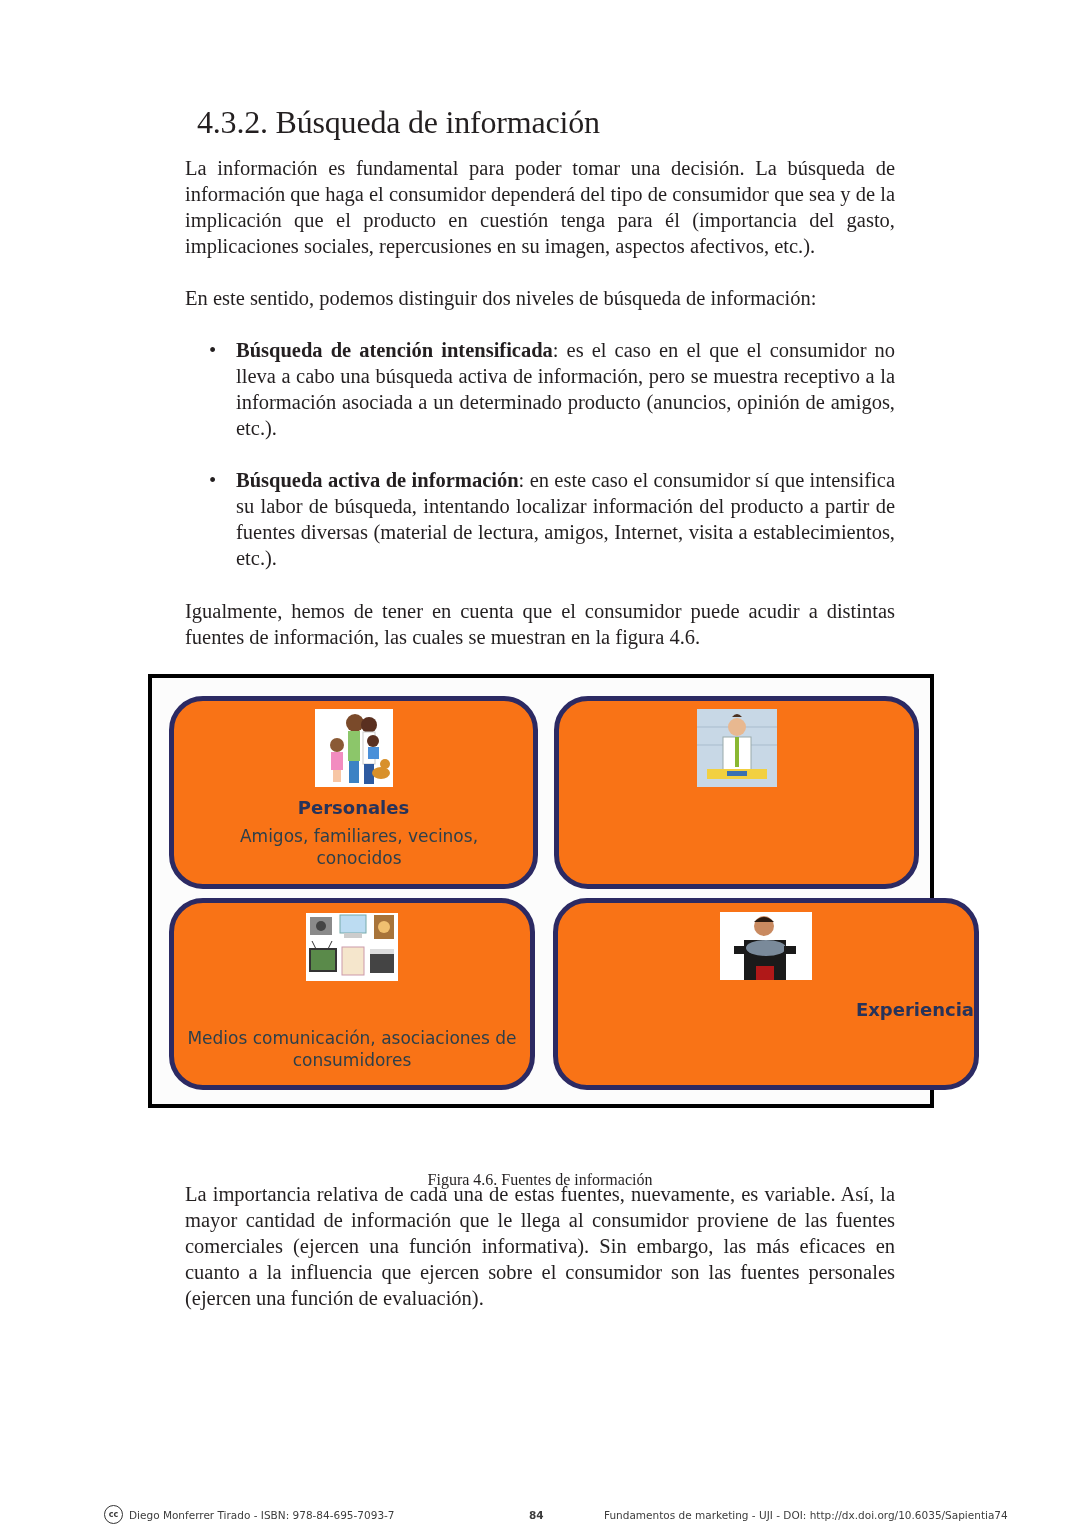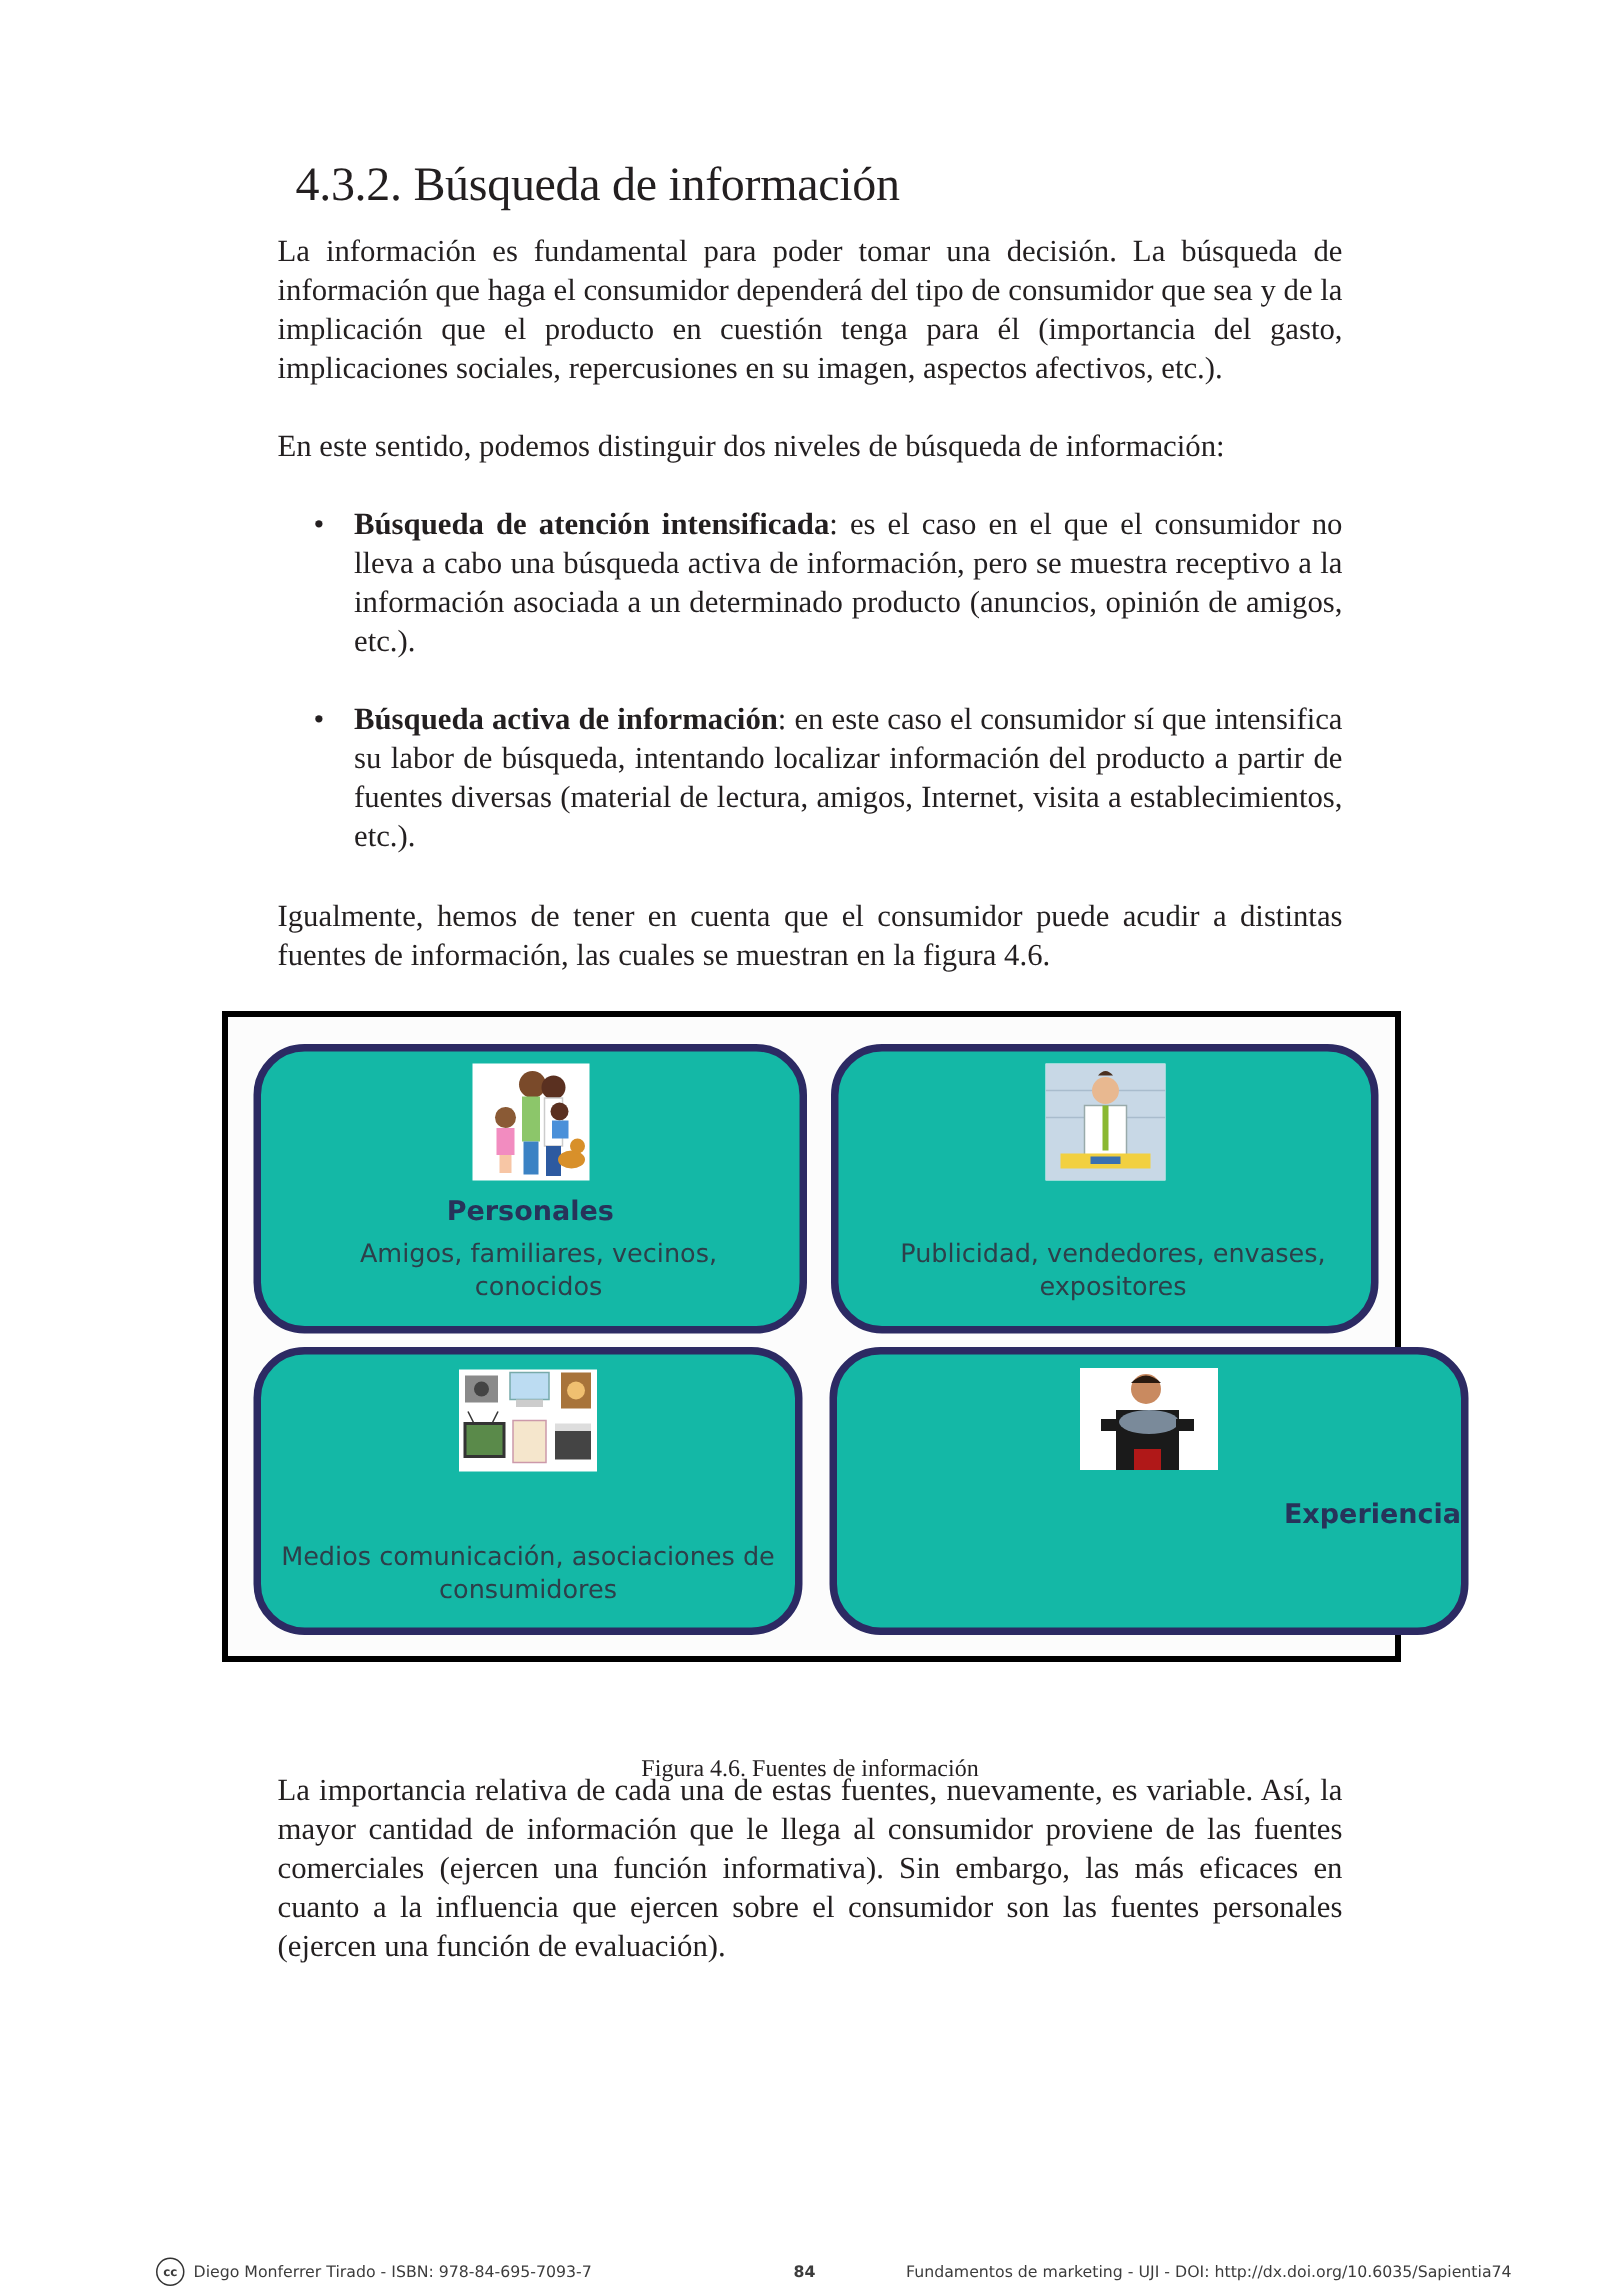--- a/index.html
+++ b/index.html
@@ -14,21 +14,21 @@
   .p4 { top: 1181px; }
 
   .bullets { position: absolute; left: 185px; width: 710px; margin: 0; padding: 0; list-style: none; font-size: 20.5px; line-height: 26px; }
   .bullets li { position: relative; padding-left: 51px; text-align: justify; margin: 0; }
   .bullets li.b1 { position: absolute; top: 337px; left: 0; width: 659px; }
   .bullets li.b2 { position: absolute; top: 467px; left: 0; width: 659px; }
   .bullet-dot { position: absolute; left: 24px; top: 0; }
   .b-term { font-weight: bold; }
 
   .figure { position: absolute; left: 148px; top: 674px; width: 778px; height: 426px; border: 4px solid #000; background: #fcfcfc; box-sizing: content-box; }
-  .fbox { position: absolute; width: 362px; height: 183px; background: #14b8a6; border: 5px solid #2c2a63; border-radius: 34px; box-sizing: border-box; text-align: center; font-family: "DejaVu Sans", sans-serif; color: #2d3a4a; }
+  .fbox { position: absolute; width: 362px; height: 183px; background: #f97316; border: 5px solid #2c2a63; border-radius: 34px; box-sizing: border-box; text-align: center; font-family: "DejaVu Sans", sans-serif; color: #2d3a4a; }
   .fbox.tl { left: 17px; top: 18px; width: 369px; height: 193px; }
   .fbox.tr { left: 402px; top: 18px; width: 365px; height: 193px; }
   .fbox.bl { left: 17px; top: 220px; width: 366px; height: 192px; }
   .fbox.br { left: 401px; top: 220px; width: 426px; height: 192px; text-align: right; }
 
   .fimg { position: absolute; left: 50%; transform: translateX(-50%); background: #ffffff; }
   .tl .fimg { top: 8px; width: 78px; height: 78px; }
   .tr .fimg { top: 8px; width: 80px; height: 78px; }
   .bl .fimg { top: 10px; width: 92px; height: 68px; }
   .br .fimg { top: 9px; width: 92px; height: 68px; }
@@ -98,21 +98,20 @@
         <line x1="0" y1="18" x2="80" y2="18" stroke="#a9bccd"></line>
         <line x1="0" y1="36" x2="80" y2="36" stroke="#a9bccd"></line>
         <circle cx="40" cy="18" r="9" fill="#e8b890"></circle>
         <path d="M35 8 Q40 2 45 8" fill="#4a3020"></path>
         <rect x="26" y="28" width="28" height="34" fill="#ffffff" stroke="#9aa"></rect>
         <rect x="38" y="28" width="4" height="30" fill="#8ab832"></rect>
         <rect x="10" y="60" width="60" height="10" fill="#f2d040"></rect>
         <rect x="30" y="62" width="20" height="5" fill="#3a70b0"></rect>
       </svg>
     </div>
-    <div class="fdesc">Publicidad, vendedores, envases, expositores</div>
   </div>
 
   <div class="fbox bl">
     <div class="fimg">
       <svg width="92" height="68" viewBox="0 0 92 68">
         <rect x="4" y="4" width="22" height="18" fill="#8a8a8a"></rect>
         <circle cx="15" cy="13" r="5" fill="#444"></circle>
         <rect x="34" y="2" width="26" height="18" fill="#bcdcf2" stroke="#7aa"></rect>
         <rect x="38" y="20" width="18" height="5" fill="#ccc"></rect>
         <rect x="68" y="2" width="20" height="24" fill="#a8743a"></rect>

